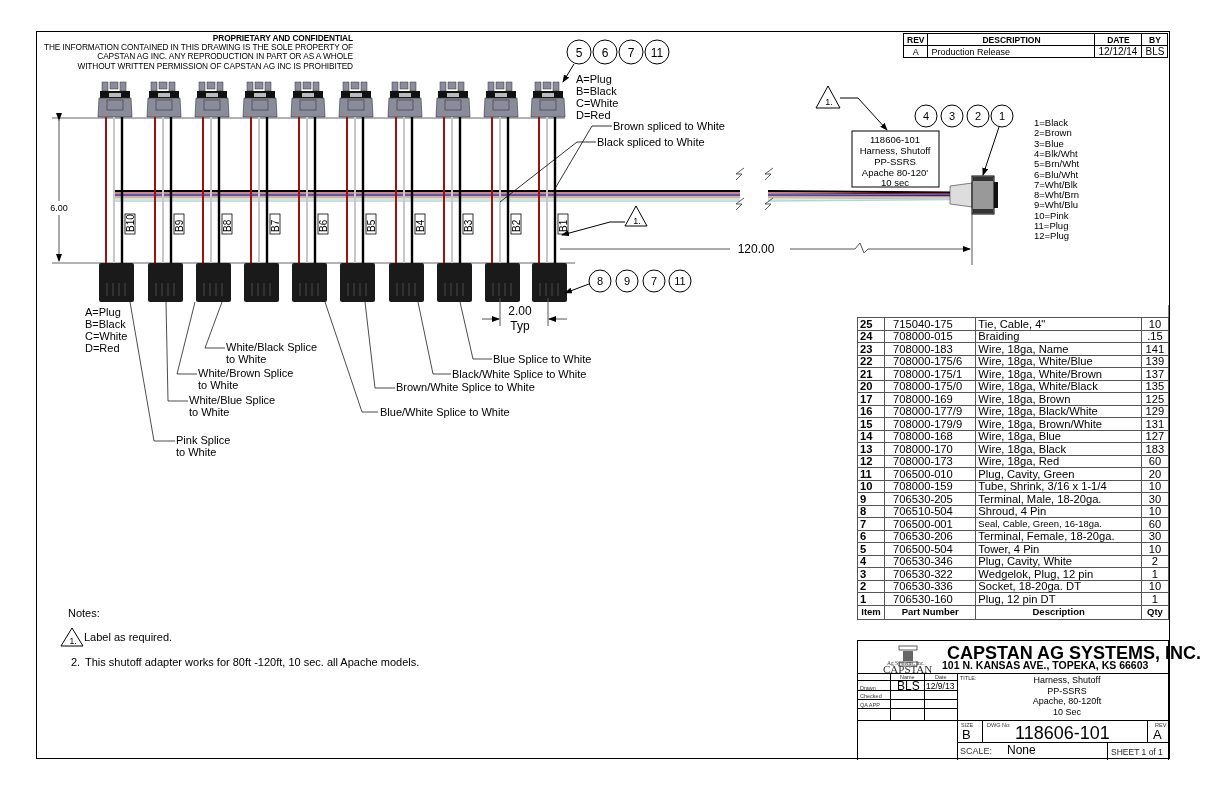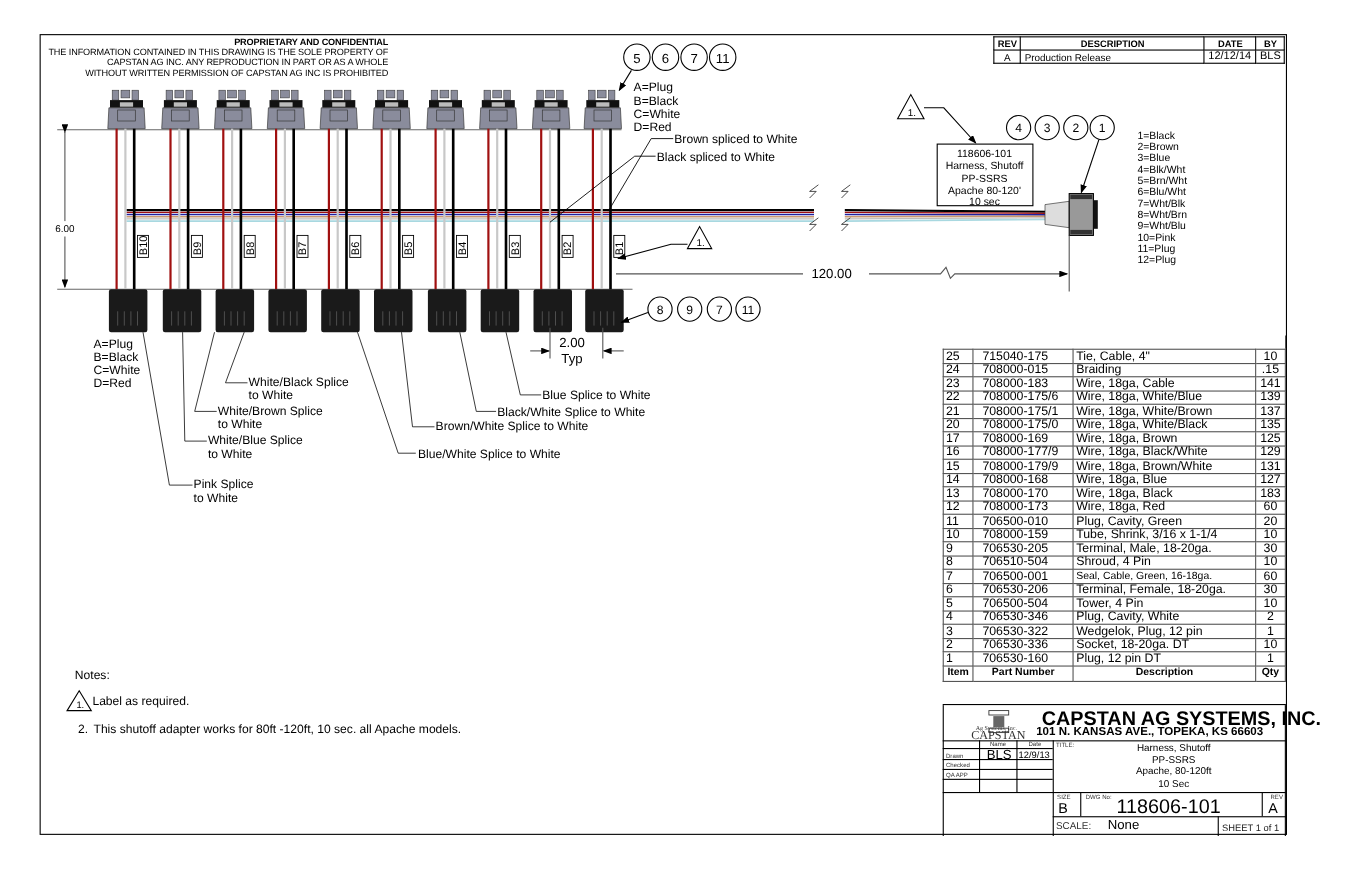--- a/index.html
+++ b/index.html
@@ -11,21 +11,21 @@
   .prop { left:44px; top:34px; font-size:8.3px; line-height:9.2px; letter-spacing:-0.1px; }
   .prop b { font-weight:bold; display:block; }
   
   table { border-collapse:collapse; }
   #rev-table { position:absolute; left:903px; top:33px; font-size:9px; }
   #rev-table td, #rev-table th { border:1px solid #000; padding:0 3px; height:11px; line-height:10px; }
   #rev-table th { font-weight:bold; font-size:8.5px; }
   
   #bom { position:absolute; left:857px; top:317px; width:312px; font-size:11.2px; }
   #bom td { border:1px solid #555; padding:0 2px; height:11.5px; line-height:10.5px; white-space:nowrap; }
-  #bom td.item { width:22px; }
+  #bom td.item { width:22px;font-weight:bold; }
   #bom td.pn { width:80px; padding-left:8px; }
   #bom td.desc { width:160px; }
   #bom td.qty { width:22px; text-align:center; }
   #bom tr.hdr td { font-weight:bold; font-size:9.5px; text-align:center; height:13px; }
   
   #titleblock { position:absolute; left:857px; top:640px; width:312px; height:119px; border-top:1px solid #000; }
   .tb-line { position:absolute; background:#000; }
   .small { font-size:5.5px; color:#333; }
   .callout-text { font-size:11px; }
 </style>
@@ -445,21 +445,21 @@
       </tr>
       <tr>
         <td class="item">24</td>
         <td class="pn">708000-015</td>
         <td class="desc">Braiding</td>
         <td class="qty">.15</td>
       </tr>
       <tr>
         <td class="item">23</td>
         <td class="pn">708000-183</td>
-        <td class="desc">Wire, 18ga, Cable</td>
+        <td class="desc">Wire, 18ga, Name</td>
         <td class="qty">141</td>
       </tr>
       <tr>
         <td class="item">22</td>
         <td class="pn">708000-175/6</td>
         <td class="desc">Wire, 18ga, White/Blue</td>
         <td class="qty">139</td>
       </tr>
       <tr>
         <td class="item">21</td>

